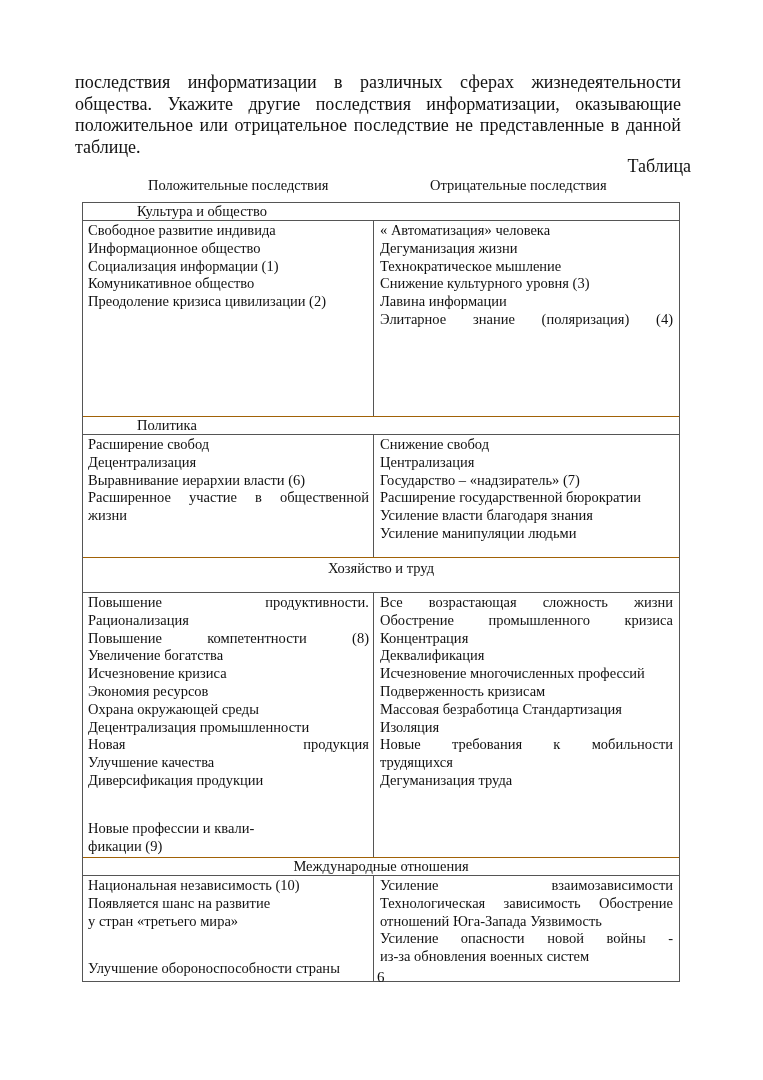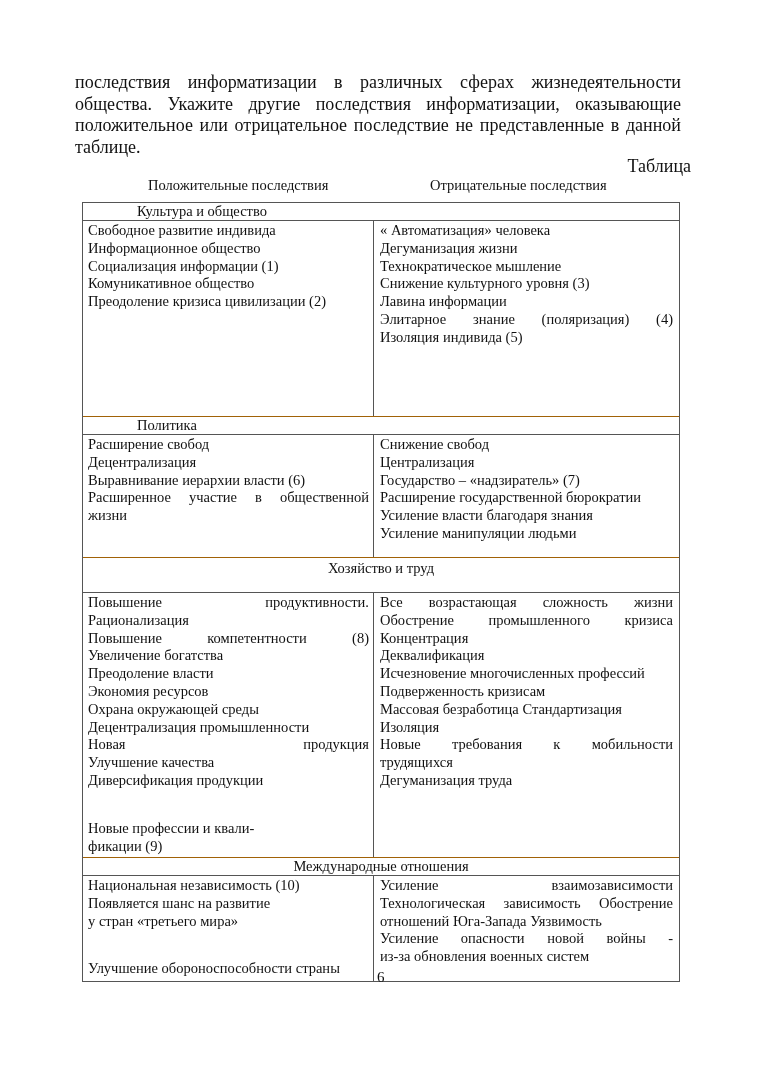--- a/index.html
+++ b/index.html
@@ -76,21 +76,20 @@
       <span class="item">Комуникативное общество</span>
       <span class="item">Преодоление кризиса цивилизации (2)</span>
     </div>
     <div class="cell right">
       <span class="item">« Автоматизация» человека</span>
       <span class="item">Дегуманизация жизни</span>
       <span class="item">Технократическое мышление</span>
       <span class="item">Снижение культурного уровня (3)</span>
       <span class="item">Лавина информации</span>
       <span class="item just">Элитарное знание (поляризация) (4)</span>
-      <span class="item">Изоляция индивида (5)</span>
     </div>
   </div>
 
   <div class="section-title left">
     <span>Политика</span>
   </div>
   <div class="section-row" style="height:122px">
     <div class="cell left">
       <span class="item">Расширение свобод</span>
       <span class="item">Децентрализация</span>
@@ -110,21 +109,21 @@
 
   <div class="section-title center" style="height:34px;line-height:20px">
     <span>Хозяйство и труд</span>
   </div>
   <div class="section-row" style="height:264px">
     <div class="cell left">
       <span class="item just">Повышение продуктивности.</span>
       <span class="item">Рационализация</span>
       <span class="item just">Повышение компетентности (8)</span>
       <span class="item">Увеличение богатства</span>
-      <span class="item">Преодоление власти</span>
+      <span class="item">Исчезновение кризиса</span>
       <span class="item">Экономия ресурсов</span>
       <span class="item">Охрана окружающей среды</span>
       <span class="item">Децентрализация промышленности</span>
       <span class="item just">Новая продукция</span>
       <span class="item">Улучшение качества</span>
       <span class="item">Диверсификация продукции</span>
       <span class="item gap">Новые профессии и квали-</span>
       <span class="item">фикации (9)</span>
     </div>
     <div class="cell right">

